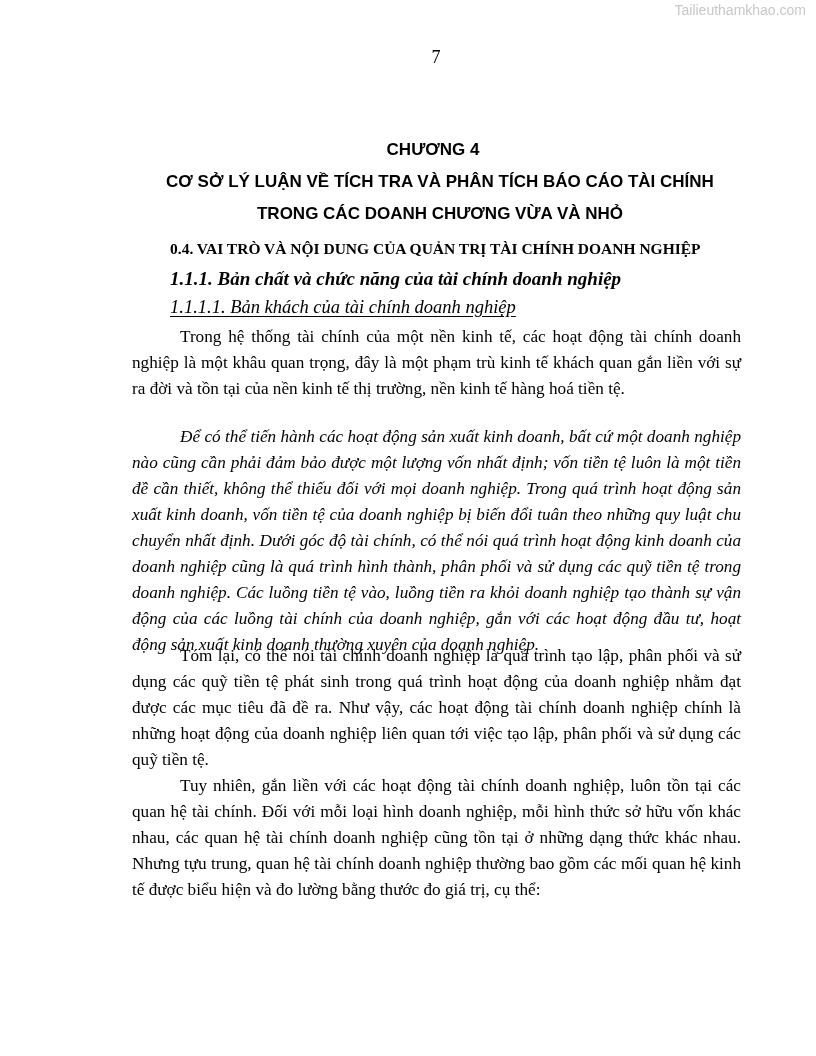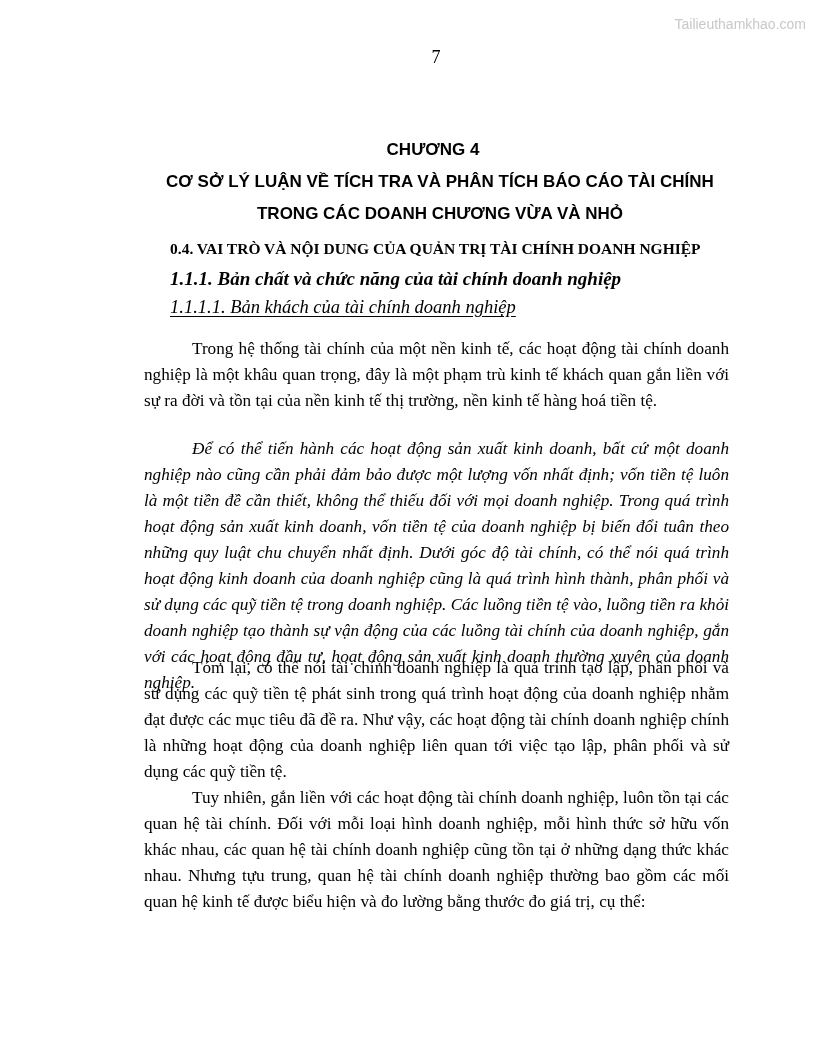--- a/index.html
+++ b/index.html
@@ -1,18 +1,18 @@
 <!DOCTYPE html>
 <html><head>
   <meta charset="utf-8">
   <style>
     html, body { margin: 0; padding: 0; background: #ffffff; }
     body { width: 816px; height: 1056px; position: relative; overflow: hidden; color: #000; }
     .watermark {
-      position: absolute; top: 16px; right: 10px;
+      position: absolute; top: 2px; right: 10px;
       font-family: "Liberation Sans", sans-serif; font-size: 14px;
       color: #c8c8c8; letter-spacing: 0;
     }
     .page-number {
       position: absolute; top: 47px; left: 0; width: 872px; text-align: center;
       font-family: "Liberation Serif", serif; font-size: 18px;
     }
     .chapter {
       position: absolute; left: 130px; width: 620px; text-align: center;
       font-family: "Liberation Sans", sans-serif; font-weight: bold; font-size: 17px;
@@ -32,21 +32,21 @@
     .h3 {
       position: absolute; top: 297px; left: 170px;
       font-family: "Liberation Serif", serif; font-style: italic; font-size: 18.5px;
       text-decoration: underline; text-underline-offset: 3px;
     }
     .body {
       position: absolute; left: 132px; width: 609px;
       font-family: "Liberation Serif", serif; font-size: 17.2px; line-height: 26px;
       text-align: justify;
     }
-    .para { margin: 12px; text-indent: 48px; }
+    .para { margin: 0; text-indent: 48px; }
     .p1 { top: 324px; }
     .p2 { top: 424px; font-style: italic; }
     .p3 { top: 643px; }
     .p4 { top: 773px; }
   </style>
 </head>
 <body>
 
 <div class="watermark">Tailieuthamkhao.com</div>
 

